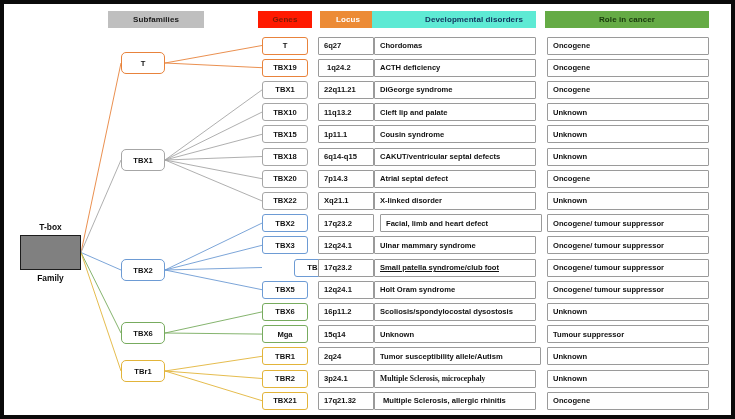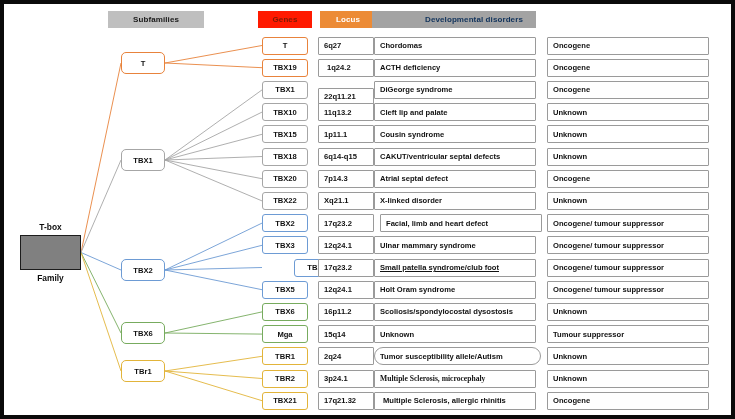--- a/index.html
+++ b/index.html
@@ -23,21 +23,21 @@
   .hdr{
     position:absolute;
     box-sizing:border-box;
     display:flex;align-items:center;justify-content:center;
     font-size:8px;font-weight:bold;letter-spacing:.1px;
     height:17px;
   }
   .hdr-sub{background:#bfbfbf;color:#1a1a1a;}
   .hdr-genes{background:#ff1a00;color:#7a1c05;}
   .hdr-locus{background:#ec8b36;color:#ffffff;}
-  .hdr-dev{background:#a3a3a3;color:#11335c;padding-left:40px;}
+  .hdr-dev{background:#5eead4;color:#11335c;padding-left:40px;}
   .hdr-role{background:#65ab45;color:#18380c;}
 
   .cell{
     position:absolute;
     box-sizing:border-box;
     background:#ffffff;
     border:1px solid #9a9a9a;
     border-radius:3px;
     height:18px;
     display:flex;align-items:center;
@@ -107,20 +107,21 @@
         <line x1="161" y1="329" x2="258" y2="330.09999999999997" stroke="#77ab5e" stroke-width="0.9"></line>
         <line x1="161" y1="367" x2="258" y2="352.3" stroke="#e2b43a" stroke-width="0.9"></line>
         <line x1="161" y1="367" x2="258" y2="374.5" stroke="#e2b43a" stroke-width="0.9"></line>
         <line x1="161" y1="367" x2="258" y2="396.7" stroke="#e2b43a" stroke-width="0.9"></line>
       </svg>
 
     <div class="hdr hdr-sub" style="left:104px;top:7px;width:96px;">Subfamilies</div>
     <div class="hdr hdr-genes" style="left:254px;top:7px;width:54px;">Genes</div>
     <div class="hdr hdr-locus" style="left:316px;top:7px;width:56px;">Locus</div>
     <div class="hdr hdr-dev" style="left:368px;top:7px;width:164px;">Developmental disorders</div>
+    <div class="hdr hdr-role" style="left:541px;top:7px;width:164px;">Role in cancer</div>
 
     <div id="rootnode">
       <span>T-box</span>
       <span>Family</span>
     </div>
 
     <div id="subfam-layer">
         <div class="subfam c-orange" style="left: 117px; top: 48px;">
           <span>T</span>
         </div>
@@ -158,21 +159,21 @@
         </div>
         <div class="cell left sq" style="left: 370px; width: 162px; top: 54.7px;">
           <span>ACTH deficiency</span>
         </div>
         <div class="cell left sq" style="left: 543px; width: 162px; top: 54.7px;">
           <span>Oncogene</span>
         </div>
         <div class="cell center gene c-grey" style="left: 258px; width: 46px; top: 76.9px;">
           <span>TBX1</span>
         </div>
-        <div class="cell left sq" style="left: 314px; width: 56px; top: 76.9px; margin-top: 7px;">
+        <div class="cell left sq" style="left: 314px; width: 56px; top: 76.9px;">
           <span>22q11.21</span>
         </div>
         <div class="cell left sq" style="left: 370px; width: 162px; top: 76.9px;">
           <span>DiGeorge syndrome</span>
         </div>
         <div class="cell left sq" style="left: 543px; width: 162px; top: 76.9px;">
           <span>Oncogene</span>
         </div>
         <div class="cell center gene c-grey" style="left: 258px; width: 46px; top: 99.1px;">
           <span>TBX10</span>
@@ -305,21 +306,21 @@
         </div>
         <div class="cell left sq" style="left: 543px; width: 162px; top: 321.1px;">
           <span>Tumour suppressor</span>
         </div>
         <div class="cell center gene c-gold" style="left: 258px; width: 46px; top: 343.3px;">
           <span>TBR1</span>
         </div>
         <div class="cell left sq" style="left: 314px; width: 56px; top: 343.3px;">
           <span>2q24</span>
         </div>
-        <div class="cell left sq" style="left: 370px; width: 167px; top: 343.3px; border-radius: 9px;">
+        <div class="cell left sq" style="left: 370px; width: 167px; top: 343.3px;">
           <span>Tumor susceptibility allele/Autism</span>
         </div>
         <div class="cell left sq" style="left: 543px; width: 162px; top: 343.3px;">
           <span>Unknown</span>
         </div>
         <div class="cell center gene c-gold" style="left: 258px; width: 46px; top: 365.5px;">
           <span>TBR2</span>
         </div>
         <div class="cell left sq" style="left: 314px; width: 56px; top: 365.5px;">
           <span>3p24.1</span>

